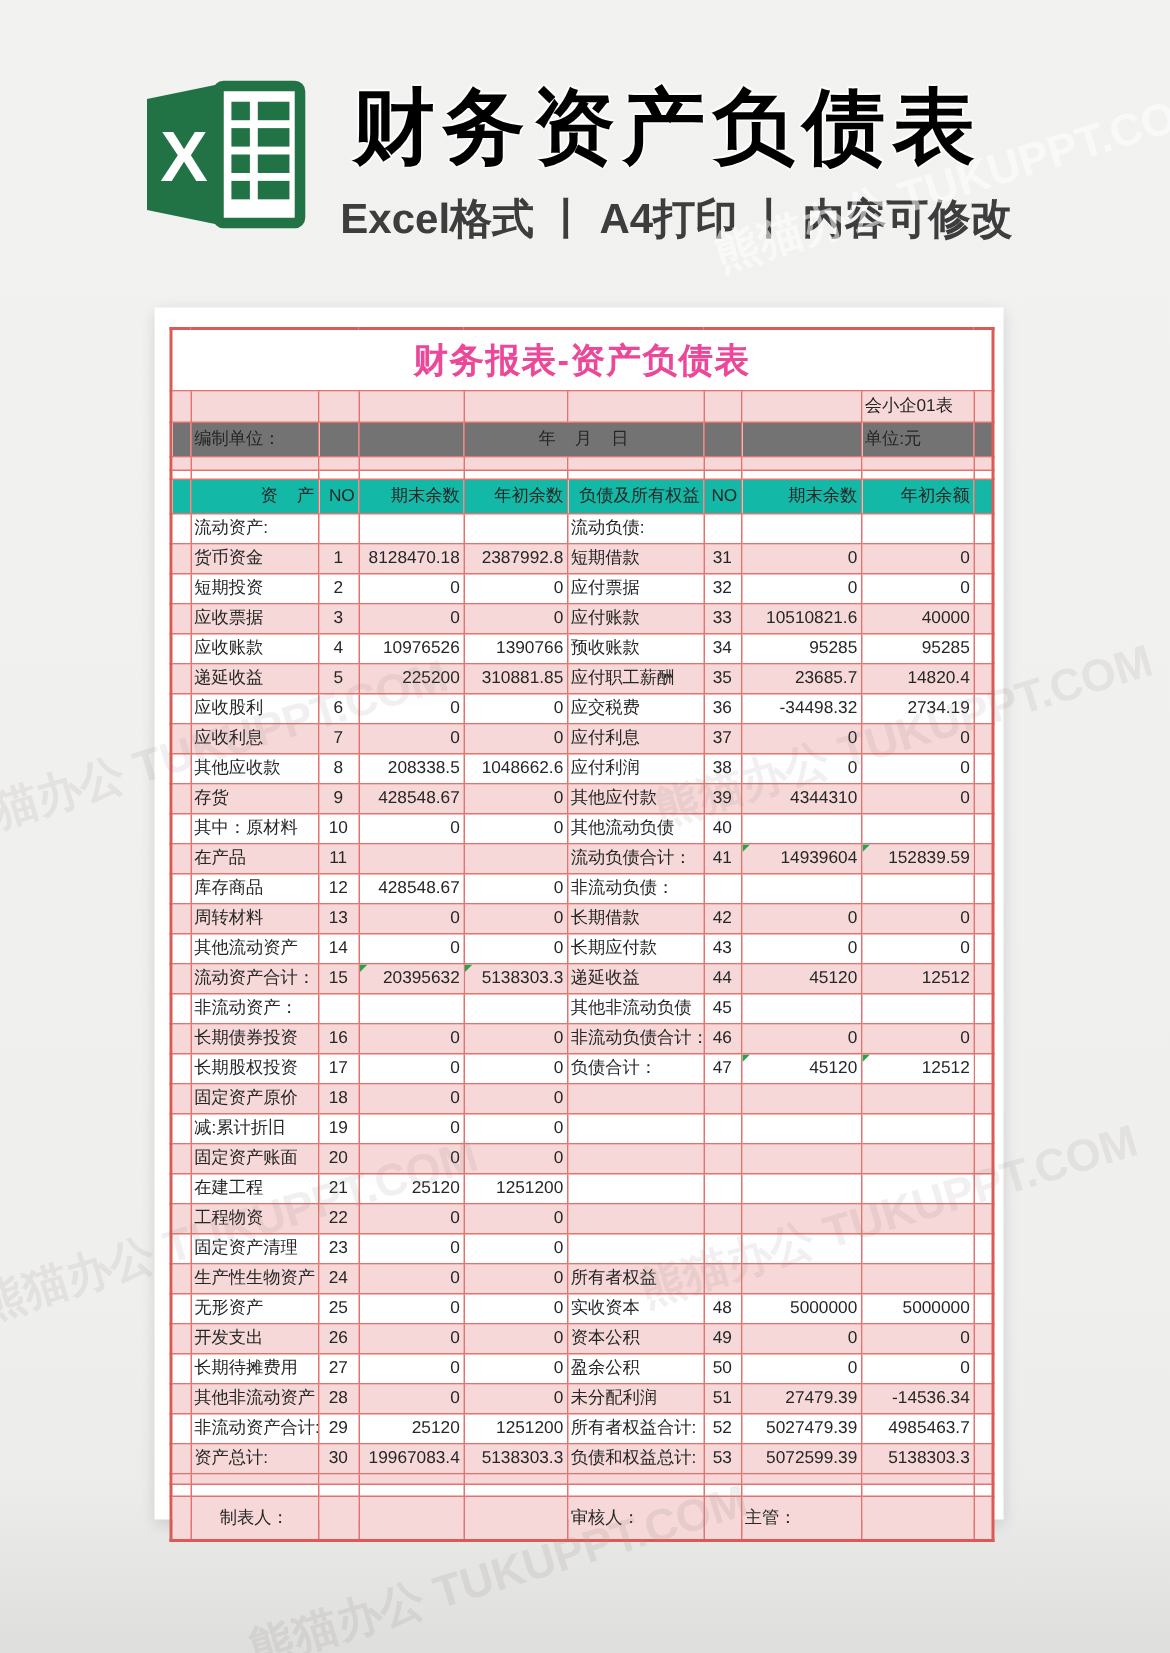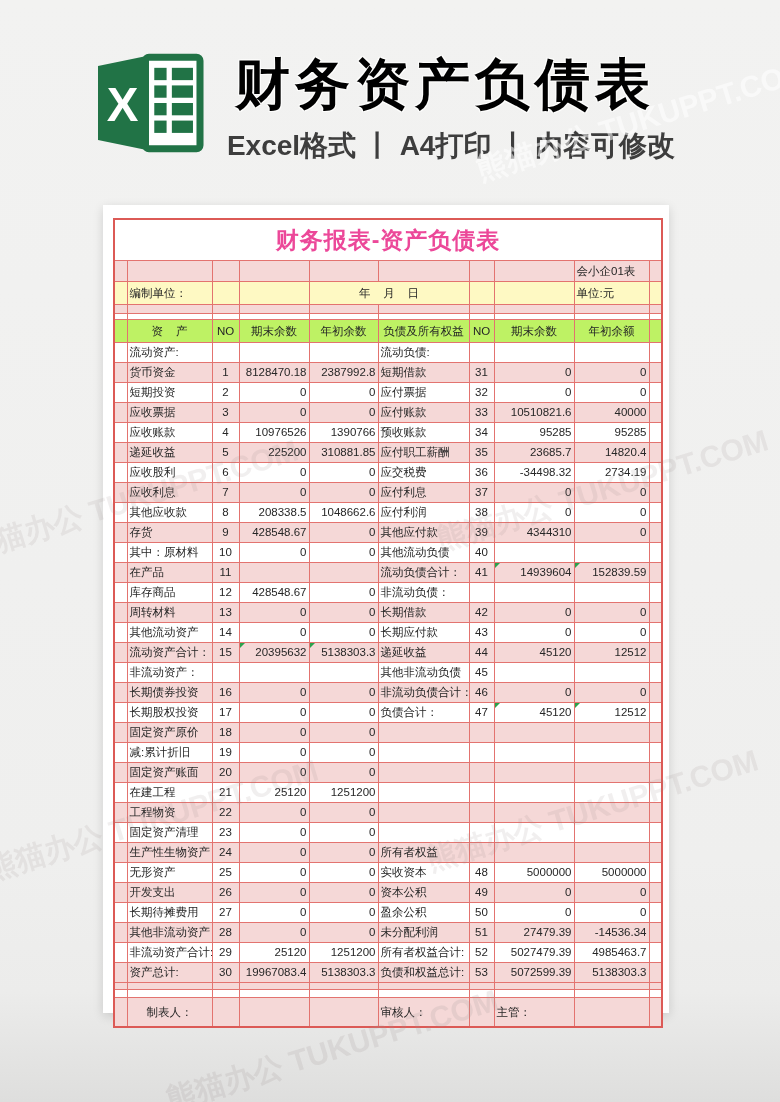--- a/index.html
+++ b/index.html
@@ -35,24 +35,24 @@
   
   table.sheet{border-collapse:collapse;table-layout:fixed;width:548px;margin:13px 0 0 10px;
         border:2px solid #dc5a56;font-size:11.5px;color:#262626;}
   table.sheet td{border:1px solid #e3736f;height:19px;padding:0 2px;overflow:hidden;
         white-space:nowrap;line-height:19px;}
   tr.pink td{background:#f5d8d7;}
   tr.white td{background:#ffffff;}
   tr.title-row td{height:40px;background:#ffffff;font-size:23px;font-weight:bold;
         text-align:center;letter-spacing:1px;color:#ec4899;}
   tr.code-row td{height:20px;background:#f5d8d7;margin-left:48px;}
-  tr.prep-row td{height:22px;background:#fef9c3;}
+  tr.prep-row td{height:22px;background:#737373;}
   tr.sp-a td{height:8px;background:#f5d8d7;}
   tr.sp-b td{height:5px;background:#ffffff;}
-  tr.header-row td{height:22px;background:#bef264;text-align:center;}
+  tr.header-row td{height:22px;background:#14b8a6;text-align:right;}
   tr.sp-c td{height:6px;background:#f5d8d7;}
   tr.sp-d td{height:7px;background:#ffffff;}
   tr.footer-row td{height:28px;background:#f5d8d7;line-height:28px;}
   .a-l{text-align:left;}
   .a-c{text-align:center;}
   .a-r{text-align:right;}
   .flag{position:relative;}
   .flag::before{content:"";position:absolute;top:0;left:0;width:0;height:0;
         border-top:5px solid #2aa24c;border-right:5px solid transparent;}
 </style>

